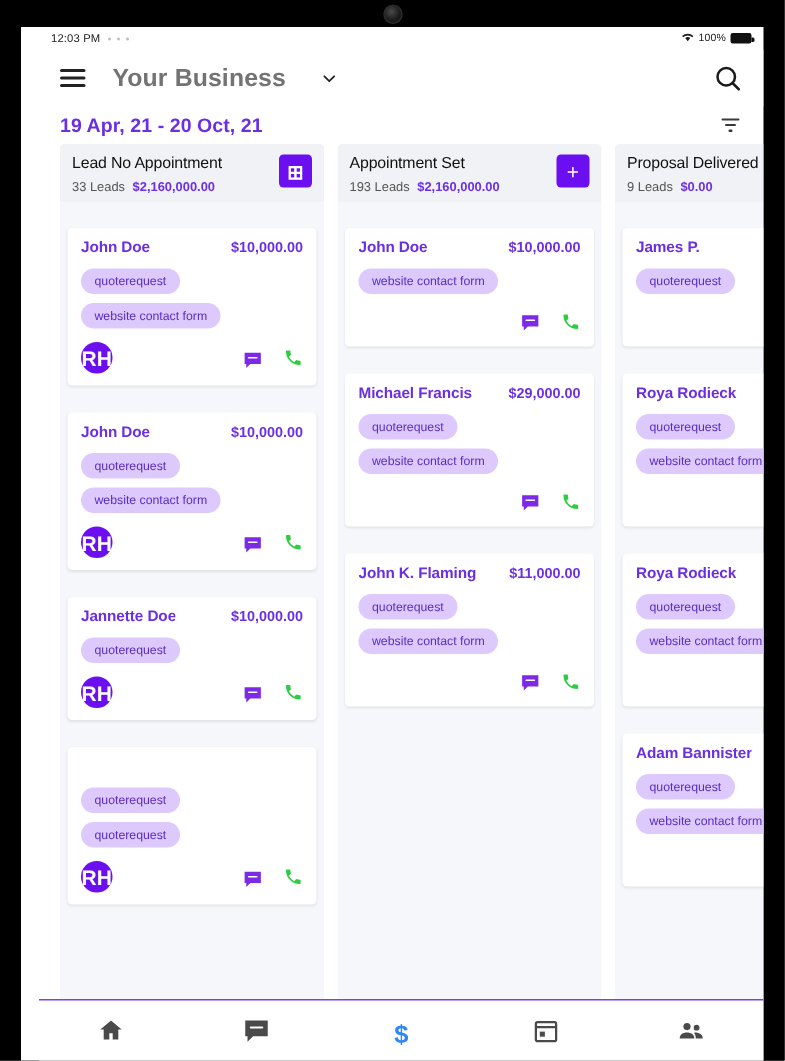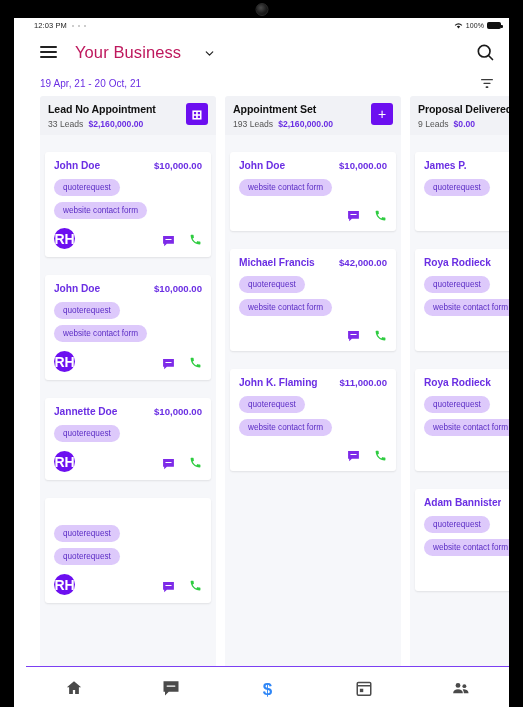--- a/index.html
+++ b/index.html
@@ -58,36 +58,36 @@
   
   .appbar {
     flex: 0 0 38px;
     display: flex; align-items: center; padding: 0 14px;
     background: #fff;
   }
   .hamburger { width: 17px; cursor: pointer; }
   .hamburger span { display:block; height:1.6px; background:#222; margin:3.4px 0; border-radius:1px;}
   .app-title {
     margin-left: 18px;
-    font-size: 16.5px; font-weight: 400; color: #be185d; letter-spacing: .1px;
+    font-size: 16.5px; font-weight: 700; color: #737373; letter-spacing: .1px;
   }
   .chev {
     margin-left: 22px; width: 13px; height: 13px;
     color:#222;
   }
   .spacer { flex: 1 1 auto; }
   .search-ico { width: 20px; height: 20px; color: #1a1a1a; cursor: pointer;}
 
   
   .filterrow {
     flex: 0 0 25px;
     display: flex; align-items: center; padding: 0 14px;
   }
   .daterange {
-    font-size: 10px; font-weight: 400; color: #6b2fe3; letter-spacing:.05px;
+    font-size: 13px; font-weight: 700; color: #6b2fe3; letter-spacing:.05px;
   }
   .tune-ico { width: 16px; height: 14px; color: #3a3a3a; cursor:pointer;}
 
   .pipelinerow {
     flex: 0 0 17px;
     display:flex; align-items:center; padding: 0 14px;
     font-size: 8.4px; color: #4a4a4a;
   }
   .pipelinerow b { color:#151515; font-weight:700; }
 
@@ -107,21 +107,21 @@
   }
   .col-head {
     background: #f1f2f6;
     border-radius: 3px 3px 0 0;
     padding: 7px 8px 6px 8px;
     display: flex; align-items: flex-start;
     flex: 0 0 auto;
   }
   .col-head-txt { flex: 1 1 auto; min-width: 0;}
   .col-title {
-    font-size: 10.6px; font-weight: 700; color: #111; letter-spacing: -.1px;
+    font-size: 10.6px; font-weight: 400; color: #111; letter-spacing: -.1px;
     white-space: nowrap;
   }
   .col-meta { margin-top: 4px; font-size: 8.6px; color: #555; white-space: nowrap;}
   .col-meta .amt { color: #6b2fe3; font-weight: 700; margin-left: 5px; }
   .add-btn {
     flex: 0 0 auto;
     width: 22px; height: 22px; border-radius: 3px;
     background: #6c0ff0;
     color: #fff; font-size: 14px; font-weight: 400;
     display: flex; align-items: center; justify-content: center;
@@ -387,21 +387,21 @@
                     </svg></div>
                   <div class="phone-ico"><svg viewBox="0 0 24 24" fill="currentColor">
                       <path d="M6.6 10.8a15.5 15.5 0 006.6 6.6l2.2-2.2c.3-.3.7-.4 1-.2 1.2.4 2.4.6 3.7.6.6 0 1 .4 1 1V20c0 .6-.4 1-1 1C10.6 21 3 13.4 3 4c0-.6.4-1 1-1h3.5c.6 0 1 .4 1 1 0 1.3.2 2.5.6 3.7.1.4 0 .7-.2 1l-2.3 2.1z"></path>
                     </svg></div>
                 </div>
               </div>
             </div>
             <div class="card">
               <div class="card-top">
                 <div class="card-name">Michael Francis</div>
-                <div class="card-amt">$42,000.00</div>
+                <div class="card-amt">$29,000.00</div>
               </div>
               <div class="tags">
                 <span class="tag">quoterequest</span>
                 <span class="tag">website contact form</span>
               </div>
               <div class="card-foot">
                 <div class="foot-actions">
                   <div class="chat-ico"><svg viewBox="0 0 24 22" fill="currentColor">
                       <path d="M2 2h20v14H9l-5 5v-5H2z"></path>
                       <rect x="6" y="7.5" width="12" height="1.8" rx=".9" fill="#fff"></rect>

